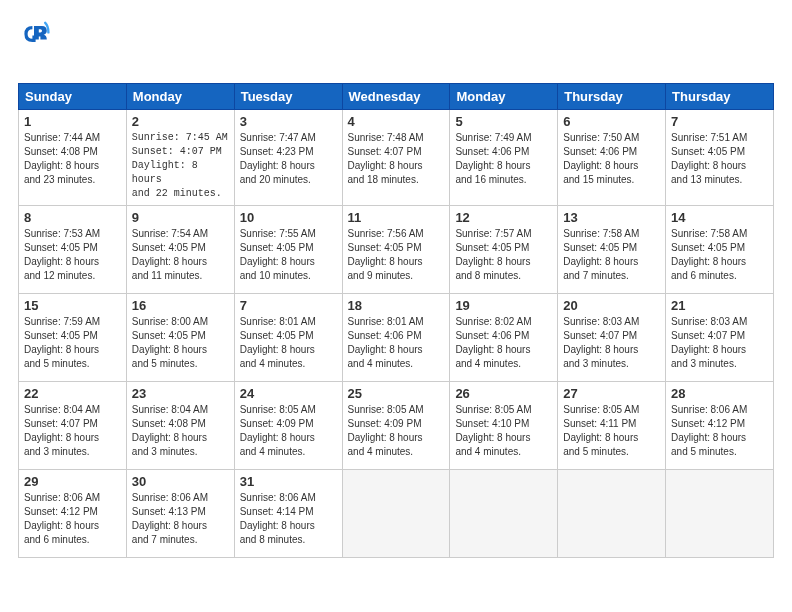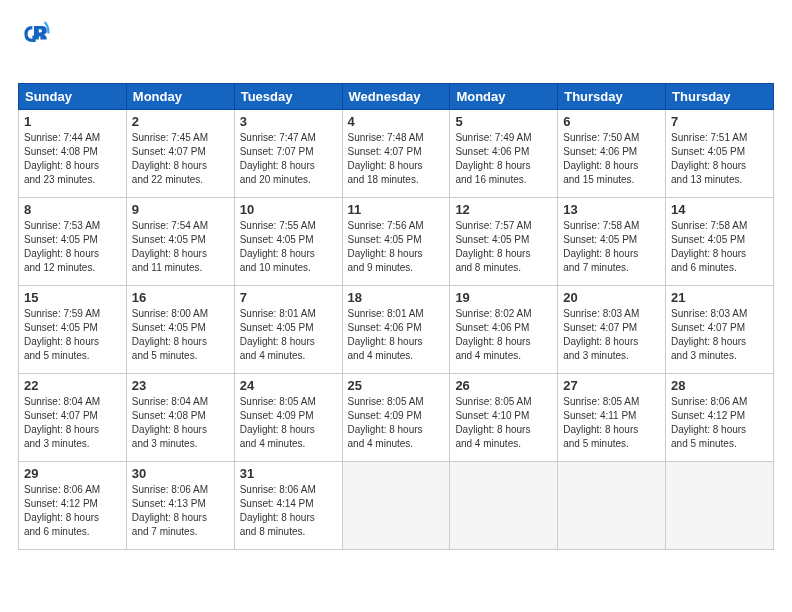--- a/index.html
+++ b/index.html
@@ -128,29 +128,29 @@
     <tr>
           <td>
             <div class="day-num">1</div>
             <div class="day-info" style="white-space: pre-line;">Sunrise: 7:44 AM
 Sunset: 4:08 PM
 Daylight: 8 hours
 and 23 minutes.</div>
           </td>
           <td>
             <div class="day-num">2</div>
-            <div class="day-info" style="white-space: pre-line;">Sunrise: 7:45 AM
+            <div class="day-info" style="white-space: pre-line; font-family: Liberation Mono, monospace;">Sunrise: 7:45 AM
 Sunset: 4:07 PM
 Daylight: 8 hours
 and 22 minutes.</div>
           </td>
           <td>
             <div class="day-num">3</div>
             <div class="day-info" style="white-space: pre-line;">Sunrise: 7:47 AM
-Sunset: 7:07 PM
+Sunset: 4:23 PM
 Daylight: 8 hours
 and 20 minutes.</div>
           </td>
           <td>
             <div class="day-num">4</div>
             <div class="day-info" style="white-space: pre-line;">Sunrise: 7:48 AM
 Sunset: 4:07 PM
 Daylight: 8 hours
 and 18 minutes.</div>
           </td>

